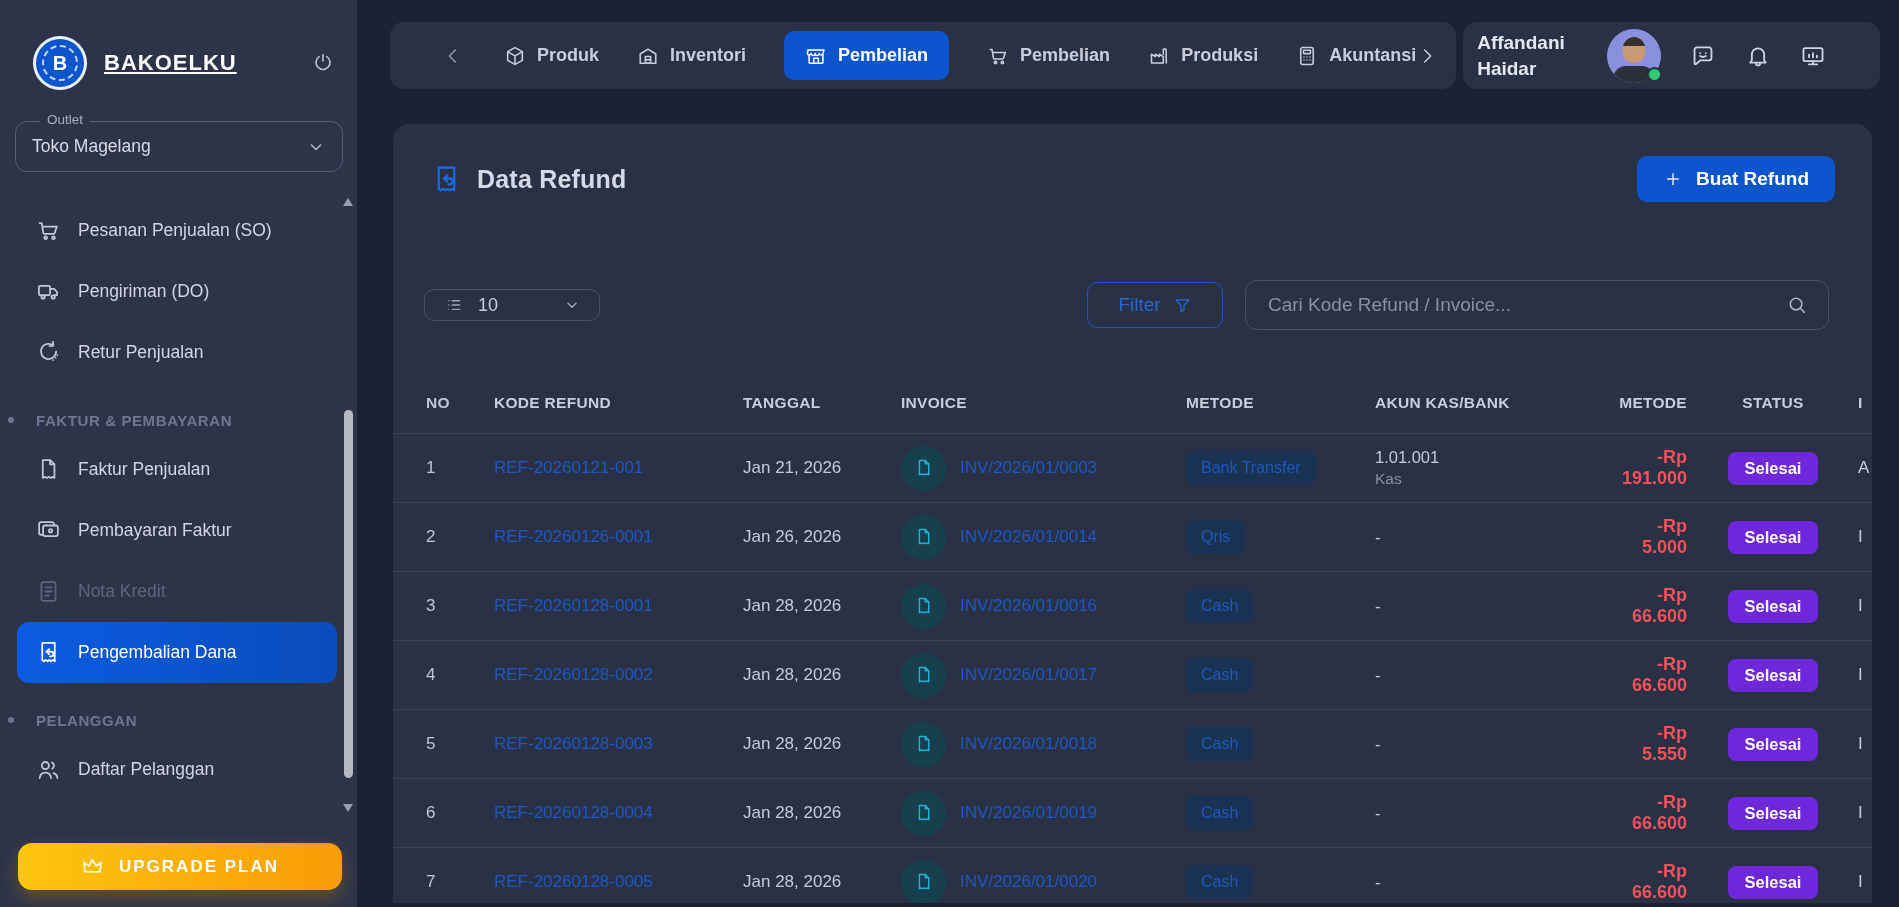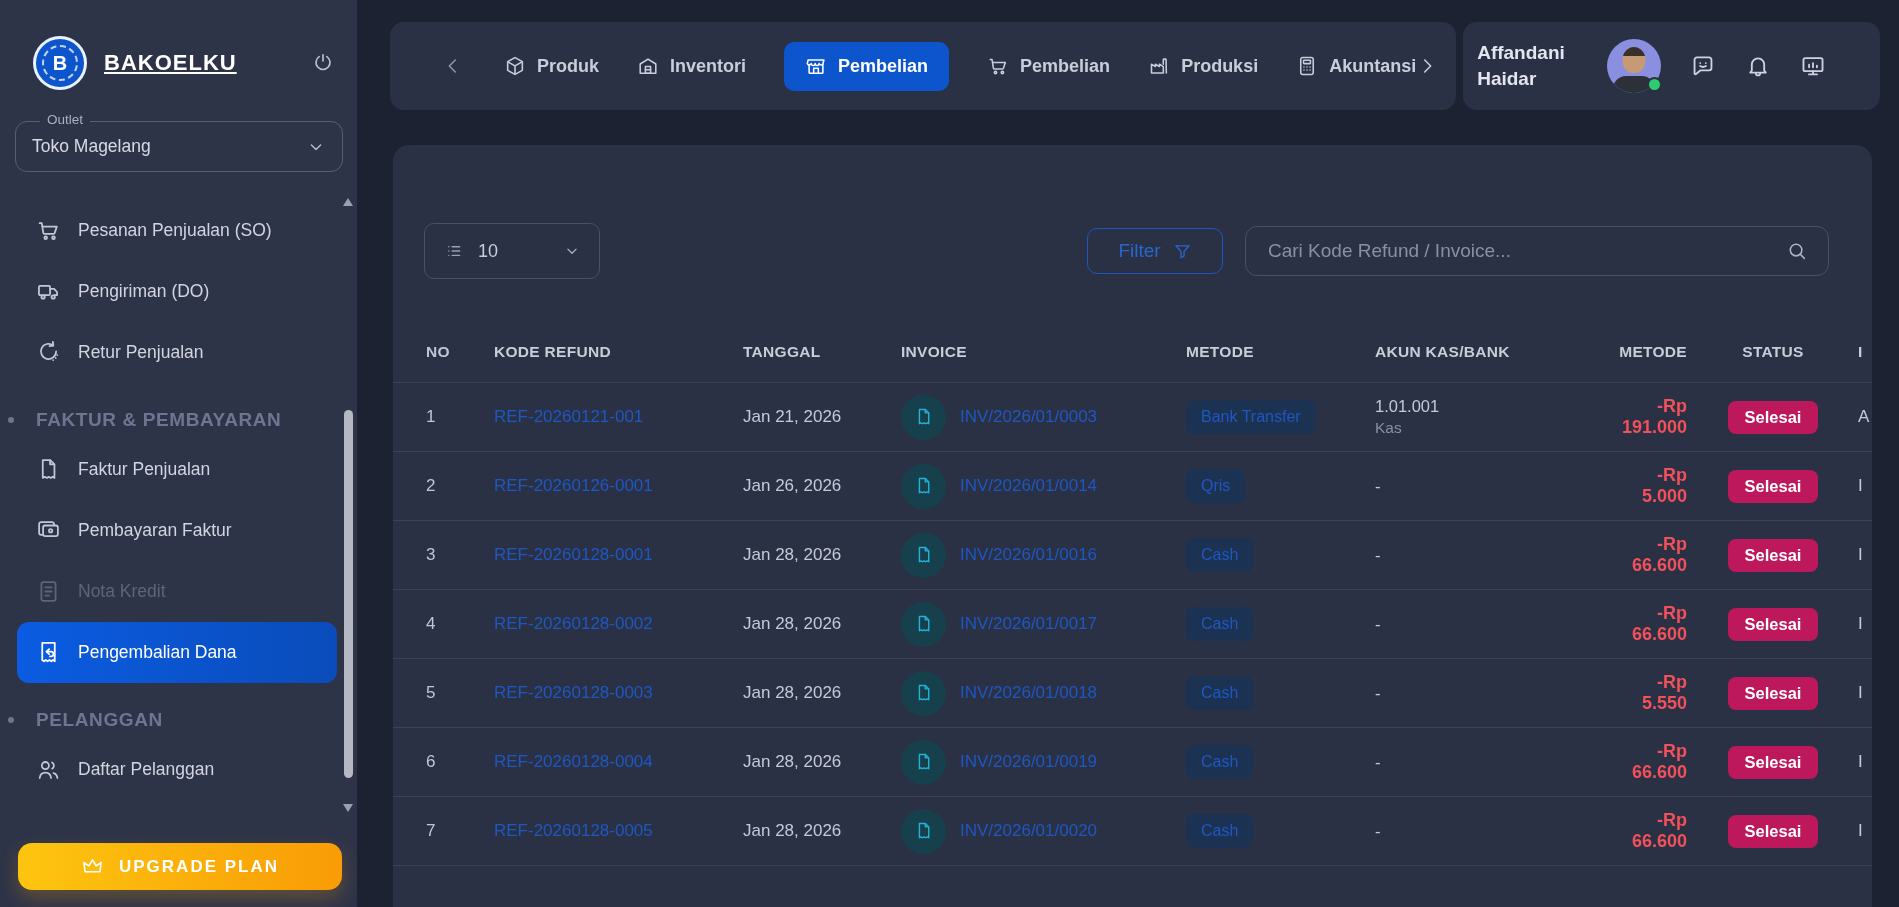--- a/index.html
+++ b/index.html
@@ -32,40 +32,40 @@
 
   .side-nav { margin-top:28px; padding:0 20px 0 17px; }
   .nav-item { height:61px; display:flex; align-items:center; gap:17px; padding-left:19px; border-radius:12px;
               color:#d2d5e1; font-size:17.5px; cursor:pointer; }
   .nav-ic { width:25px; height:25px; color:#c3c7d5; }
   .nav-item.active { background:linear-gradient(90deg,#0b5ce2,#0a4cba); color:#fff; }
   .nav-item.active .nav-ic { color:#fff; }
   .nav-item.disabled { color:#5e6479; }
   .nav-item.disabled .nav-ic { color:#5e6479; }
   .nav-section { height:38px; margin-top:18px; display:flex; align-items:center; position:relative; padding-left:19px; }
-  .nav-section-label { font-size:19px; font-weight:700; letter-spacing:.6px; color:#6f7590; }
+  .nav-section-label { font-size:15px; font-weight:700; letter-spacing:.6px; color:#6f7590; }
   .nav-section::before { content:""; position:absolute; left:-9px; top:50%; transform:translateY(-50%);
             width:6px; height:6px; border-radius:50%; background:#6f7590; }
 
   .side-scrollbar { position:absolute; right:3px; top:198px; height:614px; width:11px; }
   .sb-arrow { position:absolute; left:0; width:0; height:0; border-left:5px solid transparent; border-right:5px solid transparent; }
   .sb-arrow.up { top:0; border-bottom:8px solid #9aa0ae; }
   .sb-arrow.down { bottom:0; border-top:8px solid #9aa0ae; }
   .sb-thumb { position:absolute; top:212px; left:1px; width:9px; height:368px; border-radius:5px; background:#b4b8c3; }
 
   .upgrade { position:absolute; left:18px; right:15px; bottom:17px; height:47px; border:none; border-radius:14px;
              background:linear-gradient(90deg,#fdc50f,#f99c06); color:#fff; font-family:inherit;
              font-size:17px; font-weight:800; letter-spacing:2px; display:flex; align-items:center; justify-content:center;
              gap:15px; cursor:pointer; box-shadow:0 8px 18px rgba(249,158,0,.25); }
   .crown-ic { width:23px; height:23px; color:#fff; }
 
   
   .main { position:absolute; left:357px; right:0; top:0; bottom:0; background:#1d2232; }
 
-  .topbar-row { display:flex; gap:7px; margin:22px 19px 0 33px; height:88px; }
+  .topbar-row { display:flex; gap:7px; margin:22px 19px 0 33px; height:67px; }
   .tabs-bar { flex:1; background:#2a3145; border-radius:14px; display:flex; align-items:center; padding:0 18px 0 52px; }
   .chev { width:22px; height:22px; color:#8f94a6; cursor:pointer; }
   .chev.fwd { margin-left:auto; color:#c9cdda; }
   .tabs { display:flex; align-items:center; gap:38px; margin-left:40px; }
   .tab { height:49px; display:flex; align-items:center; gap:11px; font-size:18px; font-weight:600; color:#c9cdda;
          cursor:pointer; border-radius:10px; }
   .tab-ic { width:22px; height:22px; color:#c9cdda; }
   .tab.active { background:#0d55cd; color:#fff; padding:0 21px; font-weight:700; }
   .tab.active .tab-ic { color:#fff; }
 
@@ -86,21 +86,21 @@
   .card { background:#2a3145; border-radius:16px 16px 0 0; margin:35px 27px 0 36px; height:779px; overflow:hidden; position:relative; }
   .card-head { display:flex; justify-content:space-between; align-items:center; padding:32px 37px 0 38px; }
   .card-title-wrap { display:flex; align-items:center; gap:15px; }
   .title-ic { width:31px; height:31px; color:#1a6ae8; }
   .card-title { font-size:25px; font-weight:700; color:#d6d9e6; margin:0; letter-spacing:.2px; }
   .btn-create { height:46px; padding:0 26px; border-radius:10px; background:#0d55cd; border:none; color:#fff;
                 font-size:19px; font-weight:700; display:flex; align-items:center; gap:13px; font-family:inherit; cursor:pointer; }
   .plus-ic { width:20px; height:20px; color:#e6ecf8; }
 
   .controls { display:flex; justify-content:space-between; align-items:center; margin:78px 43px 0 31px; }
-  .page-size { width:176px; height:56px; border:1px solid #4a5065; border-radius:10px; display:flex; align-items:center;
+  .page-size { width:176px; height:32px; border:1px solid #4a5065; border-radius:10px; display:flex; align-items:center;
                padding:0 18px 0 20px; gap:13px; color:#c8ccdb; cursor:pointer; background:transparent; }
   .ps-ic { width:20px; height:20px; color:#9ba0b2; }
   .ps-value { font-size:18px; }
   .ps-chev { width:18px; height:18px; margin-left:auto; color:#aab0c0; }
   .controls-right { display:flex; align-items:center; gap:22px; }
   .btn-filter { height:46px; width:136px; border-radius:10px; border:1px solid #1d55c1; background:transparent;
                 color:#2767cf; font-size:19px; display:flex; align-items:center; justify-content:center; gap:12px;
                 font-family:inherit; cursor:pointer; }
   .btn-filter .icon { width:19px; height:19px; }
   .search { width:584px; height:50px; border:1px solid #4a5065; border-radius:12px; display:flex; align-items:center; padding:0 20px; }
@@ -122,21 +122,21 @@
   .c-clip { padding-left:12px; overflow:hidden; white-space:nowrap; }
   .link { color:#1e57c2; text-decoration:none; font-weight:500; cursor:pointer; }
   .c-inv { display:flex; align-items:center; gap:14px; }
   .inv-ic { width:45px; height:45px; border-radius:50%; background:#17404d; color:#22b2d8;
             display:flex; align-items:center; justify-content:center; }
   .inv-ic svg { width:20px; height:20px; }
   .badge-met { display:inline-block; padding:8px 15px; border-radius:8px; background:#1c3252; color:#1e57c2; font-size:16px; }
   .c-akun { display:flex; flex-direction:column; gap:3px; }
   .akun1 { font-size:16.5px; color:#c6c9d7; }
   .akun2 { font-size:15.5px; color:#8a8fa3; }
-  .badge-st { display:inline-block; padding:7px 17px; border-radius:8px; background:#be185d; color:#fff;
+  .badge-st { display:inline-block; padding:7px 17px; border-radius:8px; background:#6d28d9; color:#fff;
               font-size:16.5px; font-weight:700; }
 </style>
 </head>
 <body>
 
 <aside class="sidebar">
   <div class="side-head">
     <div class="logo">
       <div class="logo-inner">
         <span class="logo-letter">B</span>
@@ -382,20 +382,40 @@
           <svg viewBox="0 0 24 24" fill="none" stroke="currentColor" stroke-width="1.7" stroke-linecap="round" stroke-linejoin="round">
             <rect x="3.2" y="4.8" width="17.6" height="12" rx="1.6"></rect>
             <path d="M12 16.8v3M8.3 19.8h7.4"></path>
             <path d="M8.4 13.2v-2.4M12 13.2V9.4M15.6 13.2v-1.6"></path>
           </svg>
         </span>
     </div>
   </div>
 
   <section class="card">
+    <div class="card-head">
+      <div class="card-title-wrap">
+        <span class="icon title-ic">
+            <svg viewBox="0 0 24 24" fill="none" stroke="currentColor" stroke-width="1.7" stroke-linecap="round" stroke-linejoin="round">
+              <path d="M6 2.8h12v17.6l-1.7-1.2-1.7 1.2-1.7-1.2-1.8 1.2-1.7-1.2-1.7 1.2-1.7-1.2z"></path>
+              <path d="M10.2 11.2h4.2a2.3 2.3 0 0 1 0 4.6h-1"></path>
+              <polyline points="12.6 8.8 10.1 11.2 12.6 13.6"></polyline>
+            </svg>
+          </span>
+        <h1 class="card-title">Data Refund</h1>
+      </div>
+      <button class="btn-create">
+        <span class="icon plus-ic">
+            <svg viewBox="0 0 24 24" fill="none" stroke="currentColor" stroke-width="1.7" stroke-linecap="round" stroke-linejoin="round">
+              <path d="M12 5.5v13M5.5 12h13"></path>
+            </svg>
+          </span>
+        <span>Buat Refund</span>
+      </button>
+    </div>
 
     <div class="controls">
       <div class="page-size">
         <span class="icon ps-ic">
             <svg viewBox="0 0 24 24" fill="none" stroke="currentColor" stroke-width="1.7" stroke-linecap="round" stroke-linejoin="round">
               <path d="M8.6 6.8h9M8.6 12h9M8.6 17.2h9"></path>
               <path d="M4.6 6.8h.01M4.6 12h.01M4.6 17.2h.01"></path>
             </svg>
           </span>
         <span class="ps-value">10</span>

